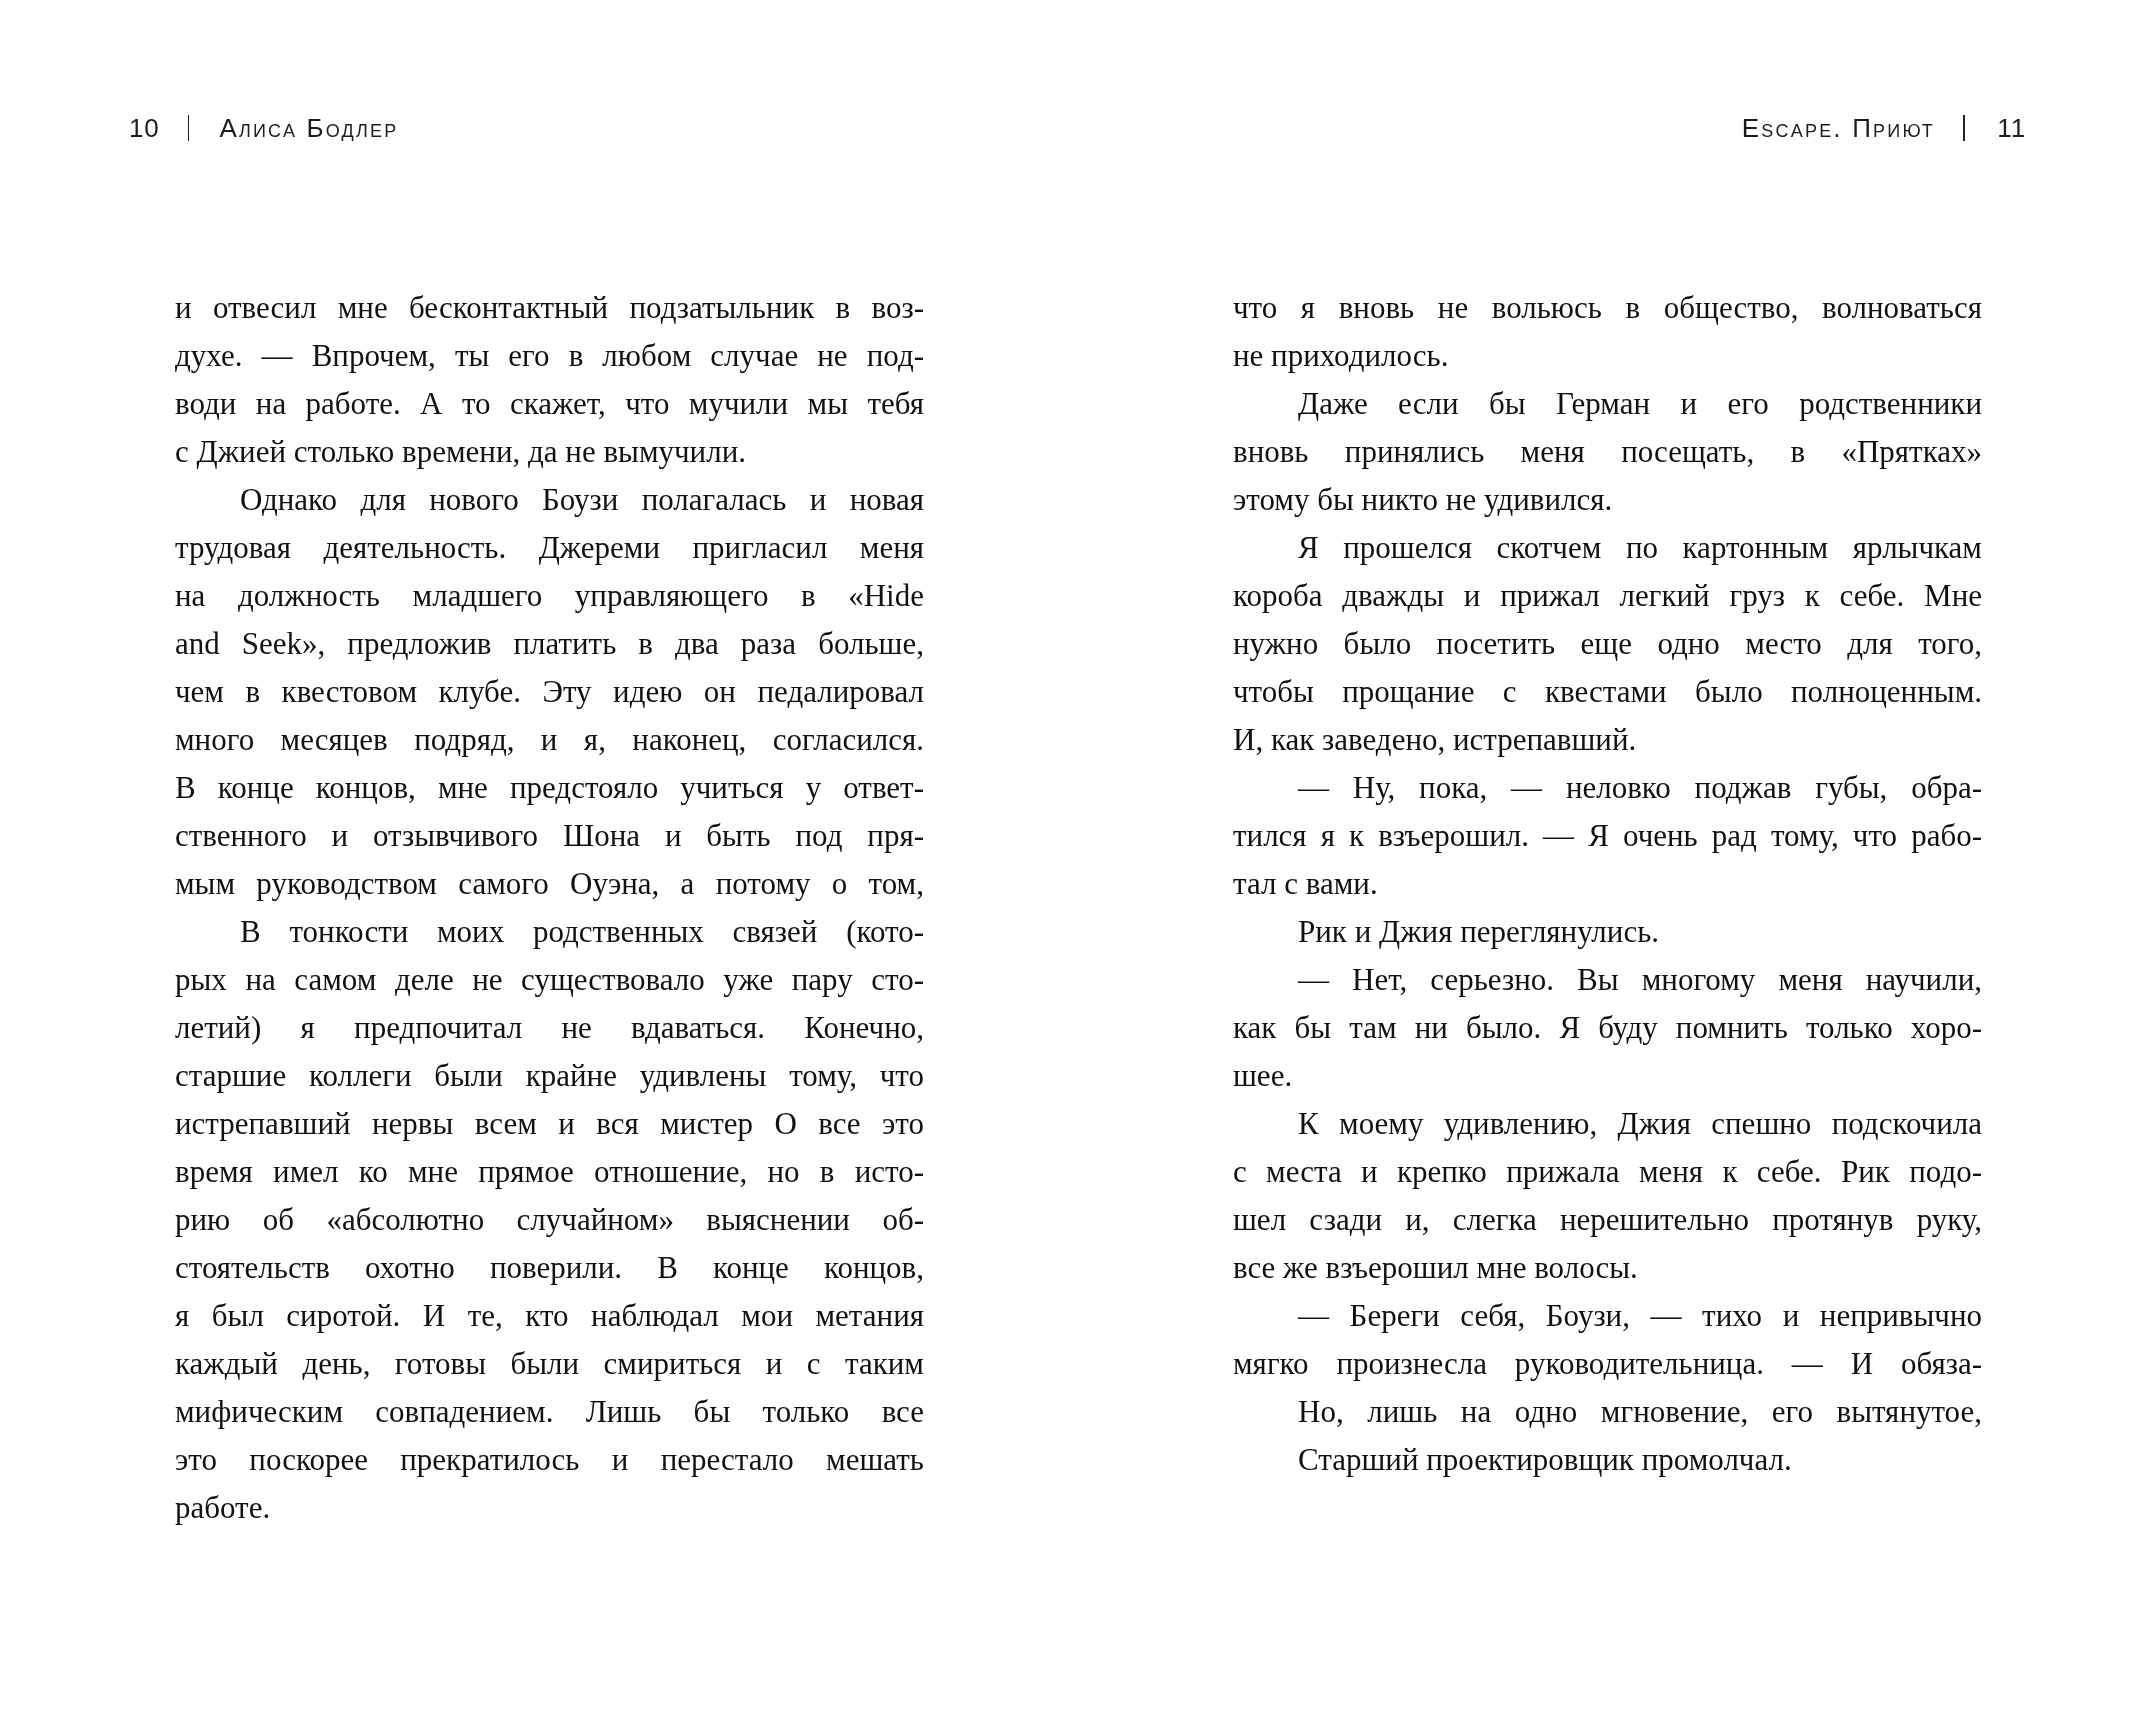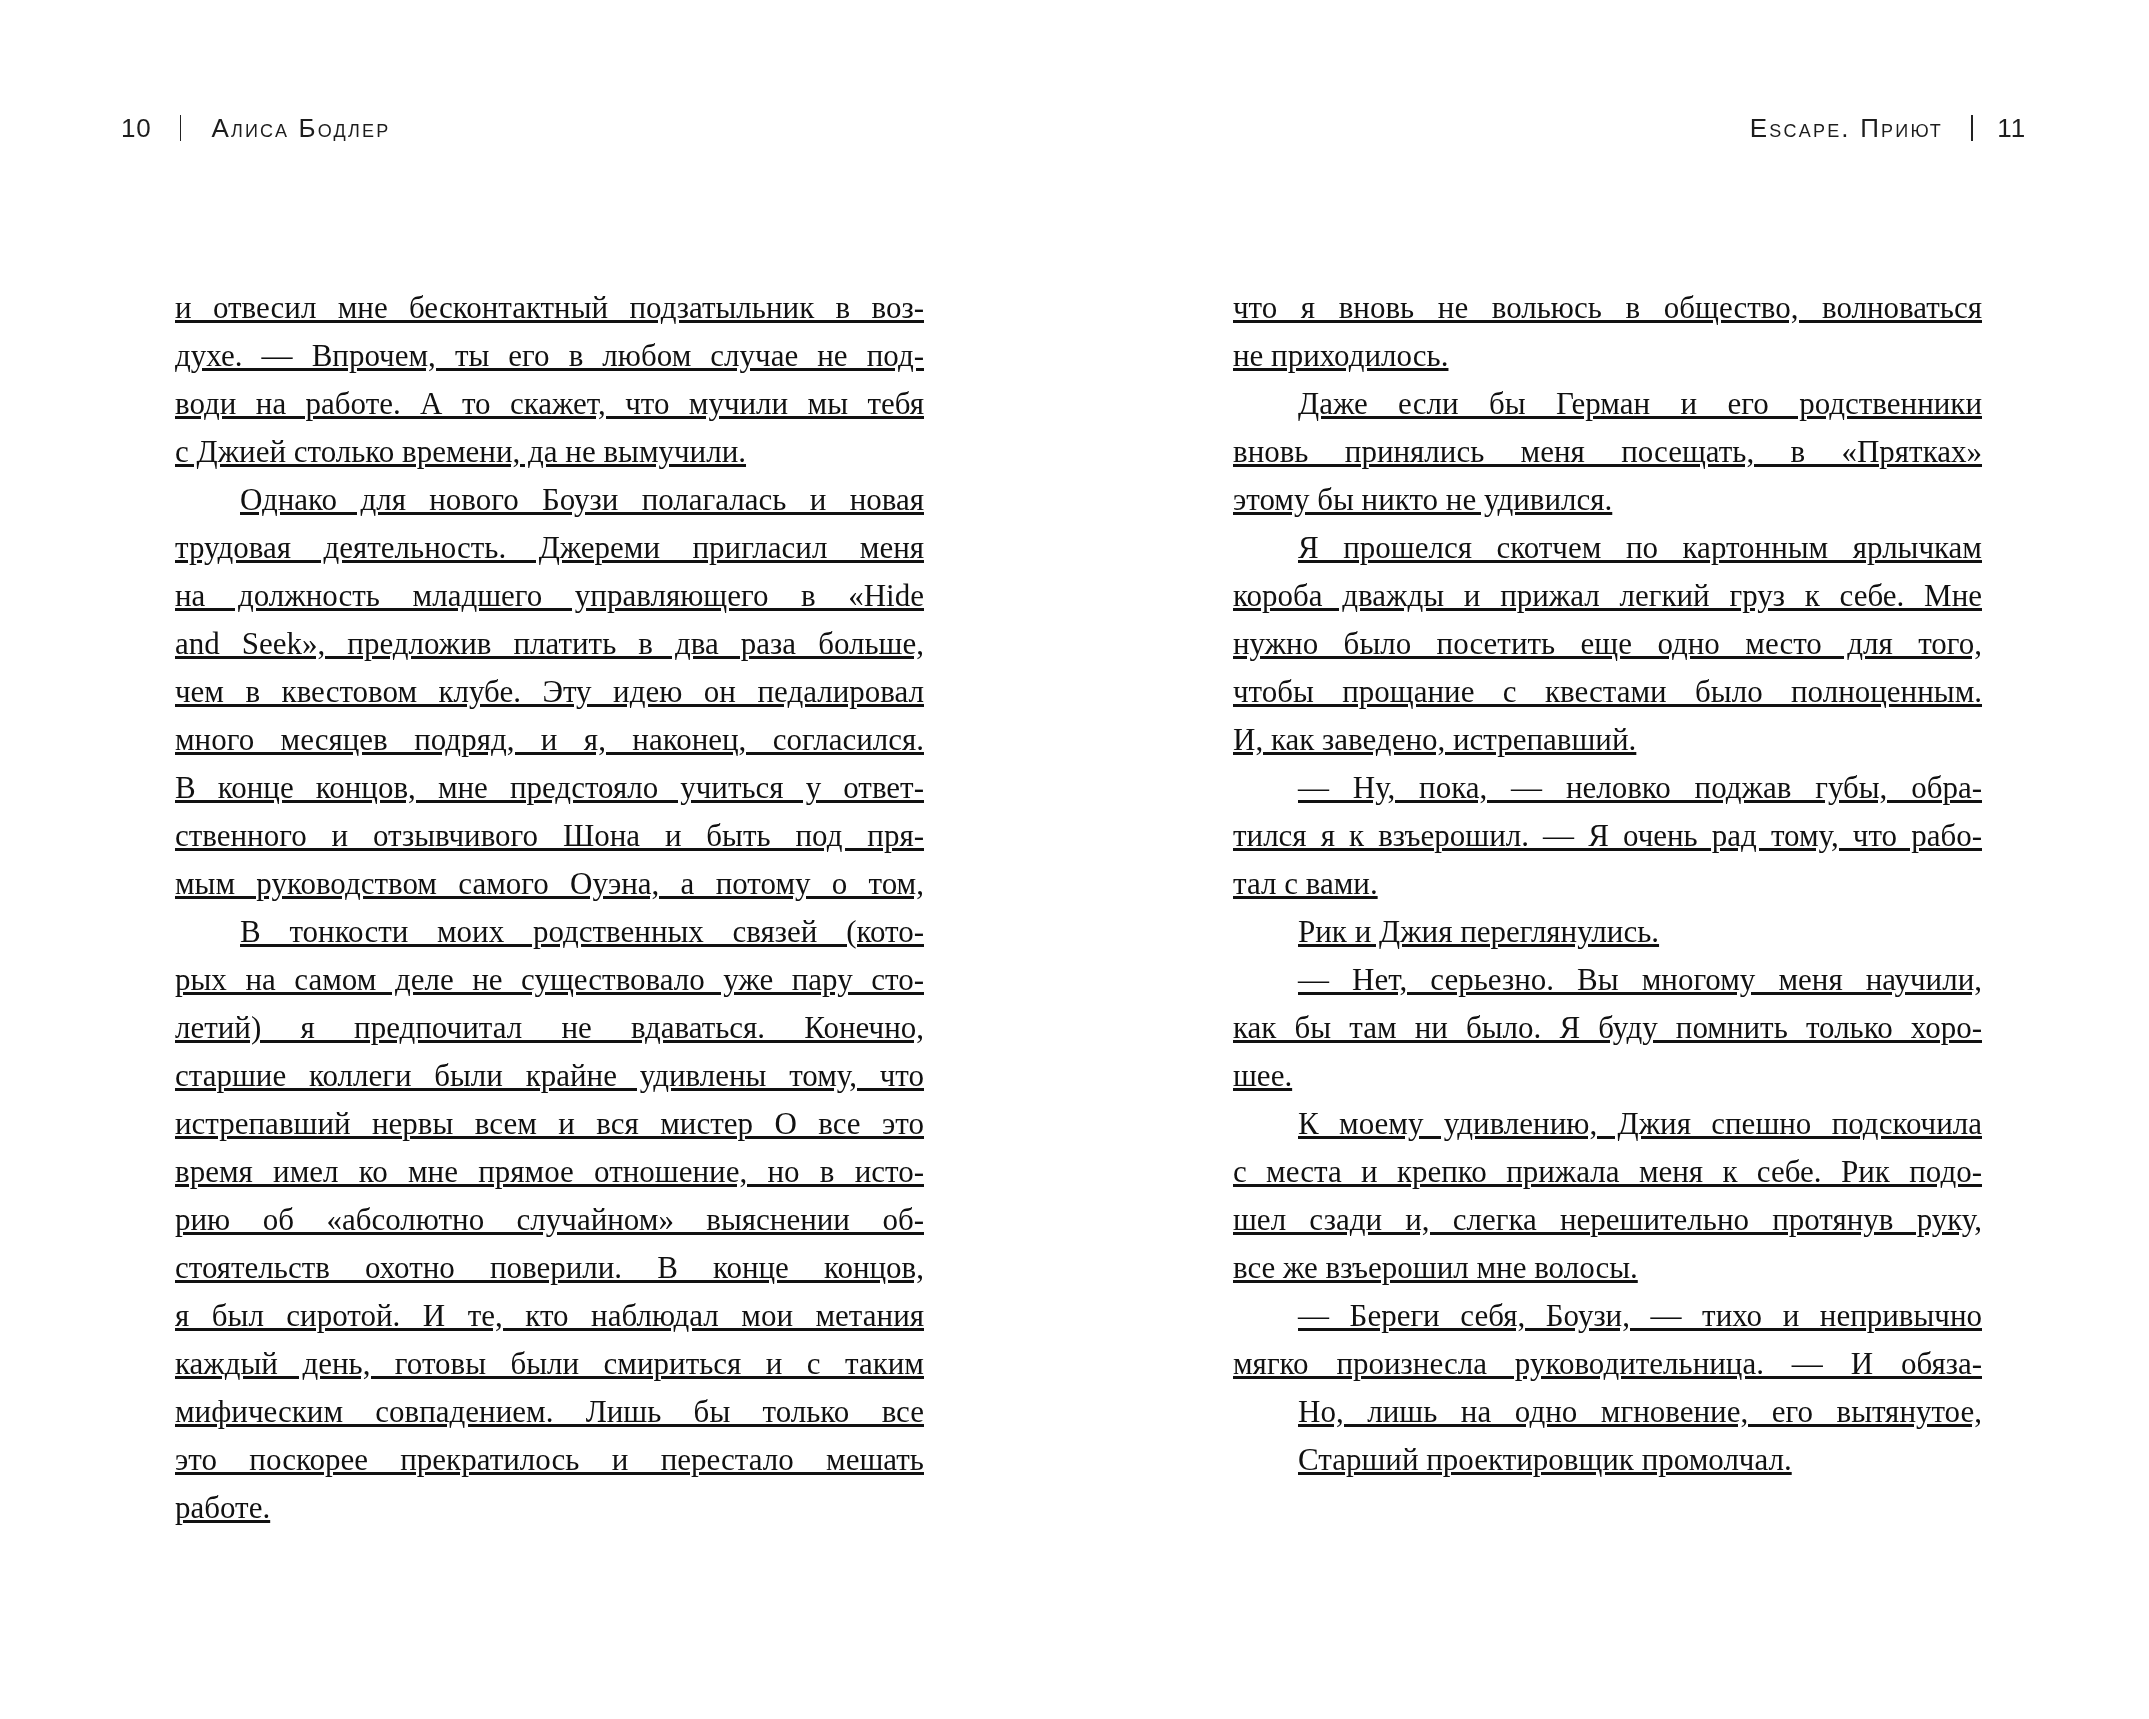--- a/index.html
+++ b/index.html
@@ -33,21 +33,21 @@
     color: #1d1d1d;
     white-space: nowrap;
   }
   .page.left  .running-head { left: -54px; }
   .page.right .running-head { right: -44px; }
 
   .running-title {
     font-variant: small-caps;
     letter-spacing: 2.2px;
   }
-  .folio { letter-spacing: 0.9px; }
+  .folio { letter-spacing: 0.9px; margin-left: 8px; }
 
   .head-bar {
     width: 1.7px;
     height: 26px;
     background: #222222;
     flex: 0 0 auto;
   }
   .page.left  .head-bar { margin: 0 30px 0 28px; }
   .page.right .head-bar { margin: 0 24.5px 0 28px; }
 
@@ -60,21 +60,20 @@
     color: #111111;
   }
   .paragraph { margin: 0; }
   .line {
     height: 48px;
     line-height: 48px;
     text-align: justify;
     text-align-last: justify;
     white-space: normal;
     overflow: hidden;
-    text-decoration: underline;
   }
   .line.indent { padding-left: 65px; }
   .line.end { text-align-last: left; }
 </style>
 </head>
 <body>
 
 <section class="page left">
   <header class="running-head">
     <span class="folio">10</span>

